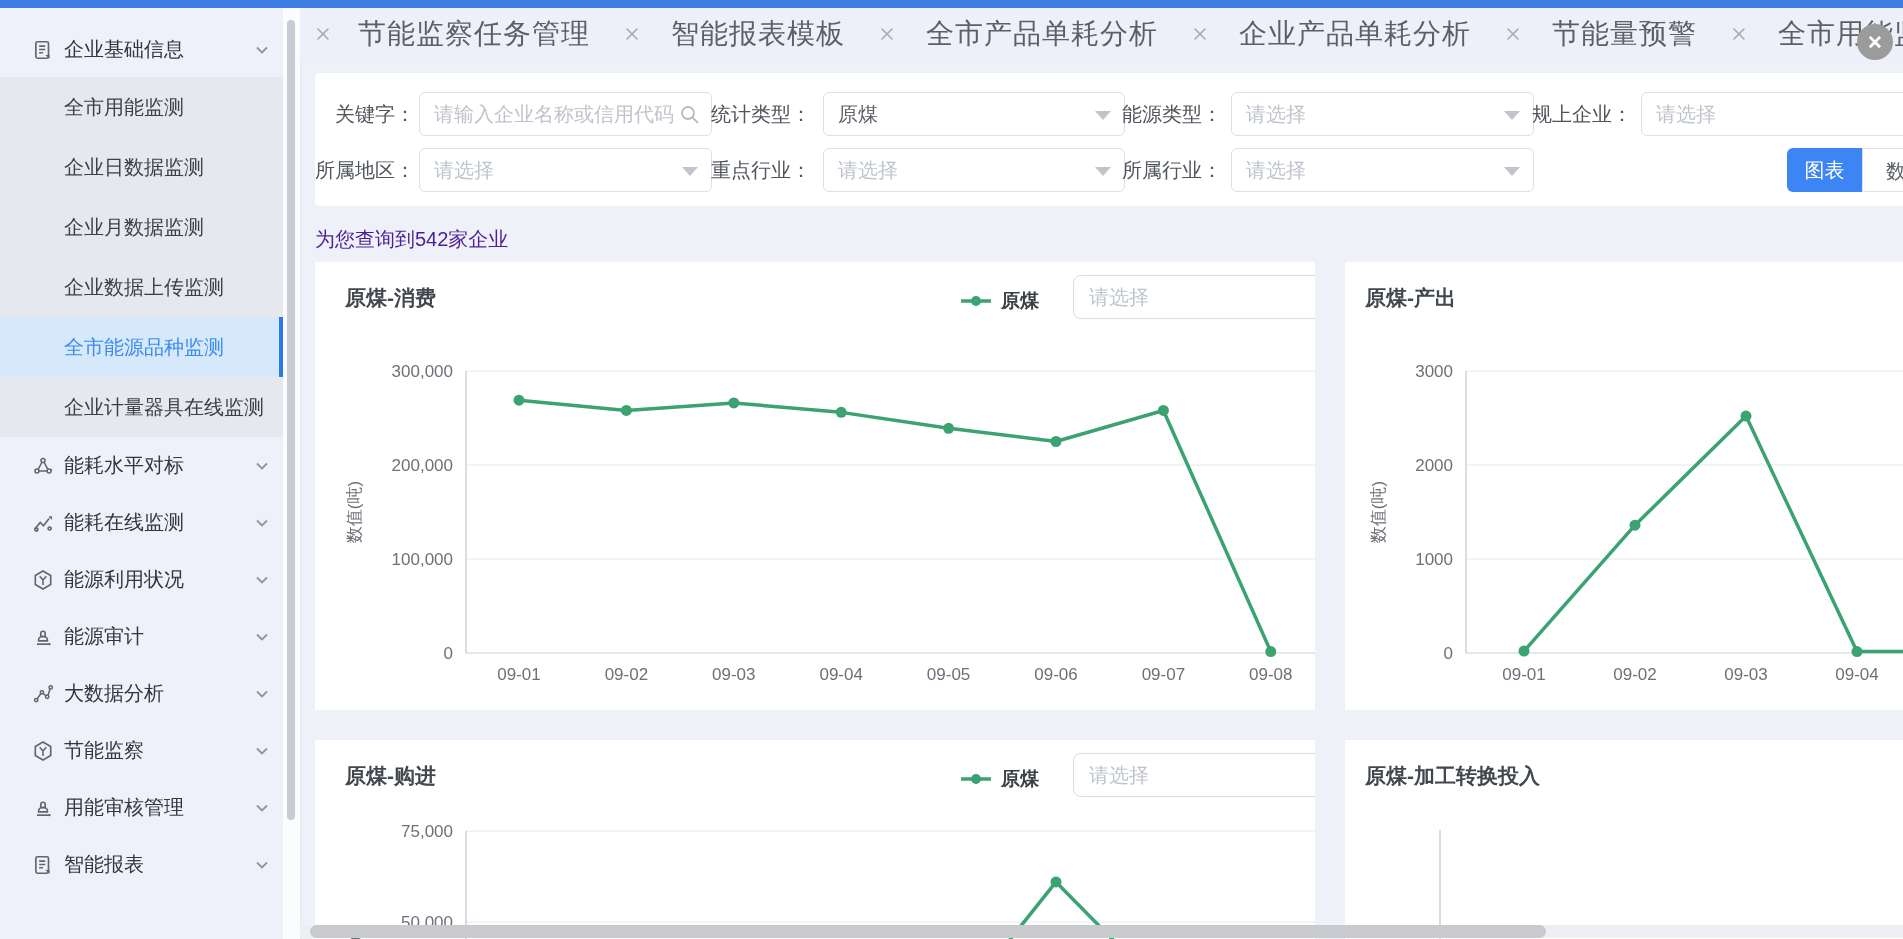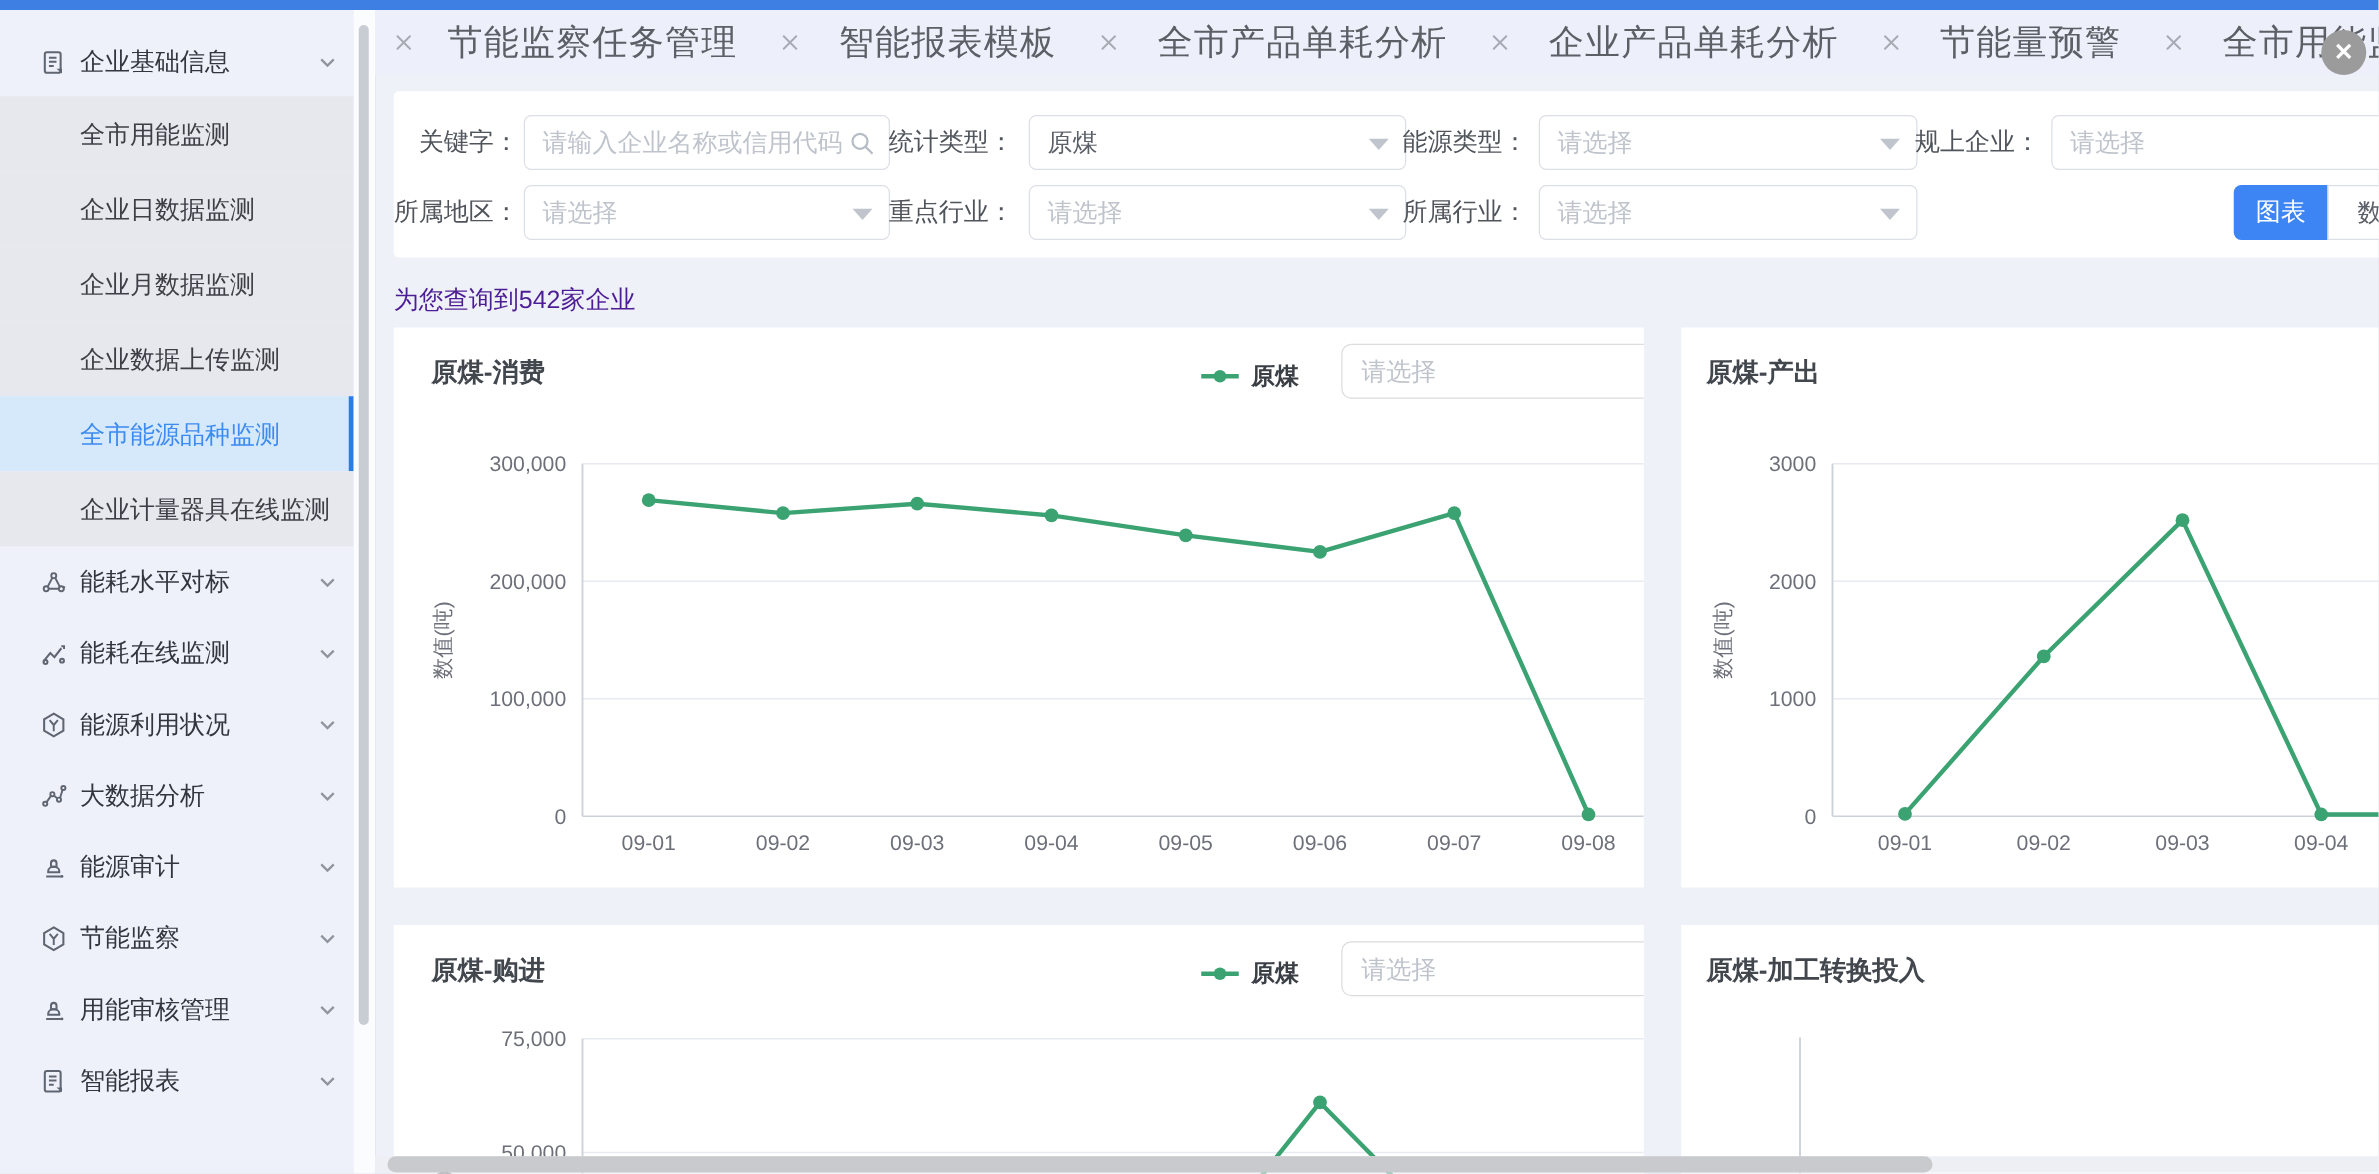--- a/index.html
+++ b/index.html
@@ -145,45 +145,45 @@
           </span>
           <span>能源利用状况</span>
           <span class="sb-chev">
             <svg viewBox="0 0 16 16" fill="none" stroke="currentColor" stroke-width="1.8">
               <polyline points="3,5.5 8,10.5 13,5.5"></polyline>
             </svg>
           </span>
         </div>
         <div class="sb-item parent2">
           <span class="sb-icon">
+            <svg viewBox="0 0 20 20" fill="none" stroke="currentColor" stroke-width="1.5">
+              <path d="M8 9.5h4V6.8a2 2 0 1 0-4 0Z"></path>
+              <path d="M6 12.5c0-1.7 1.8-3 4-3s4 1.3 4 3v1H6Z"></path>
+              <path d="M4.5 16.5h11"></path>
+              <circle cx="16" cy="16.5" r="1" fill="currentColor" stroke="none"></circle>
+            </svg>
+          </span>
+          <span>能源审计</span>
+          <span class="sb-chev">
+            <svg viewBox="0 0 16 16" fill="none" stroke="currentColor" stroke-width="1.8">
+              <polyline points="3,5.5 8,10.5 13,5.5"></polyline>
+            </svg>
+          </span>
+        </div>
+        <div class="sb-item parent2">
+          <span class="sb-icon">
             <svg viewBox="0 0 20 20" fill="none" stroke="currentColor" stroke-width="1.4">
               <circle cx="3.8" cy="15.5" r="1.5"></circle>
               <circle cx="9" cy="8.5" r="1.5"></circle>
               <circle cx="13.8" cy="12.5" r="1.5"></circle>
               <circle cx="17" cy="4" r="1.5"></circle>
               <path d="M4.8 14.3 8 9.7M10.2 9.6l2.6 2M14.6 11.3l1.8-6"></path>
             </svg>
           </span>
           <span>大数据分析</span>
-          <span class="sb-chev">
-            <svg viewBox="0 0 16 16" fill="none" stroke="currentColor" stroke-width="1.8">
-              <polyline points="3,5.5 8,10.5 13,5.5"></polyline>
-            </svg>
-          </span>
-        </div>
-        <div class="sb-item parent2">
-          <span class="sb-icon">
-            <svg viewBox="0 0 20 20" fill="none" stroke="currentColor" stroke-width="1.5">
-              <path d="M8 9.5h4V6.8a2 2 0 1 0-4 0Z"></path>
-              <path d="M6 12.5c0-1.7 1.8-3 4-3s4 1.3 4 3v1H6Z"></path>
-              <path d="M4.5 16.5h11"></path>
-              <circle cx="16" cy="16.5" r="1" fill="currentColor" stroke="none"></circle>
-            </svg>
-          </span>
-          <span>能源审计</span>
           <span class="sb-chev">
             <svg viewBox="0 0 16 16" fill="none" stroke="currentColor" stroke-width="1.8">
               <polyline points="3,5.5 8,10.5 13,5.5"></polyline>
             </svg>
           </span>
         </div>
         <div class="sb-item parent2">
           <span class="sb-icon">
             <svg viewBox="0 0 20 20" fill="none" stroke="currentColor" stroke-width="1.5">
               <path d="M10 1.8 17 5.9v8.2L10 18.2 3 14.1V5.9Z"></path>

